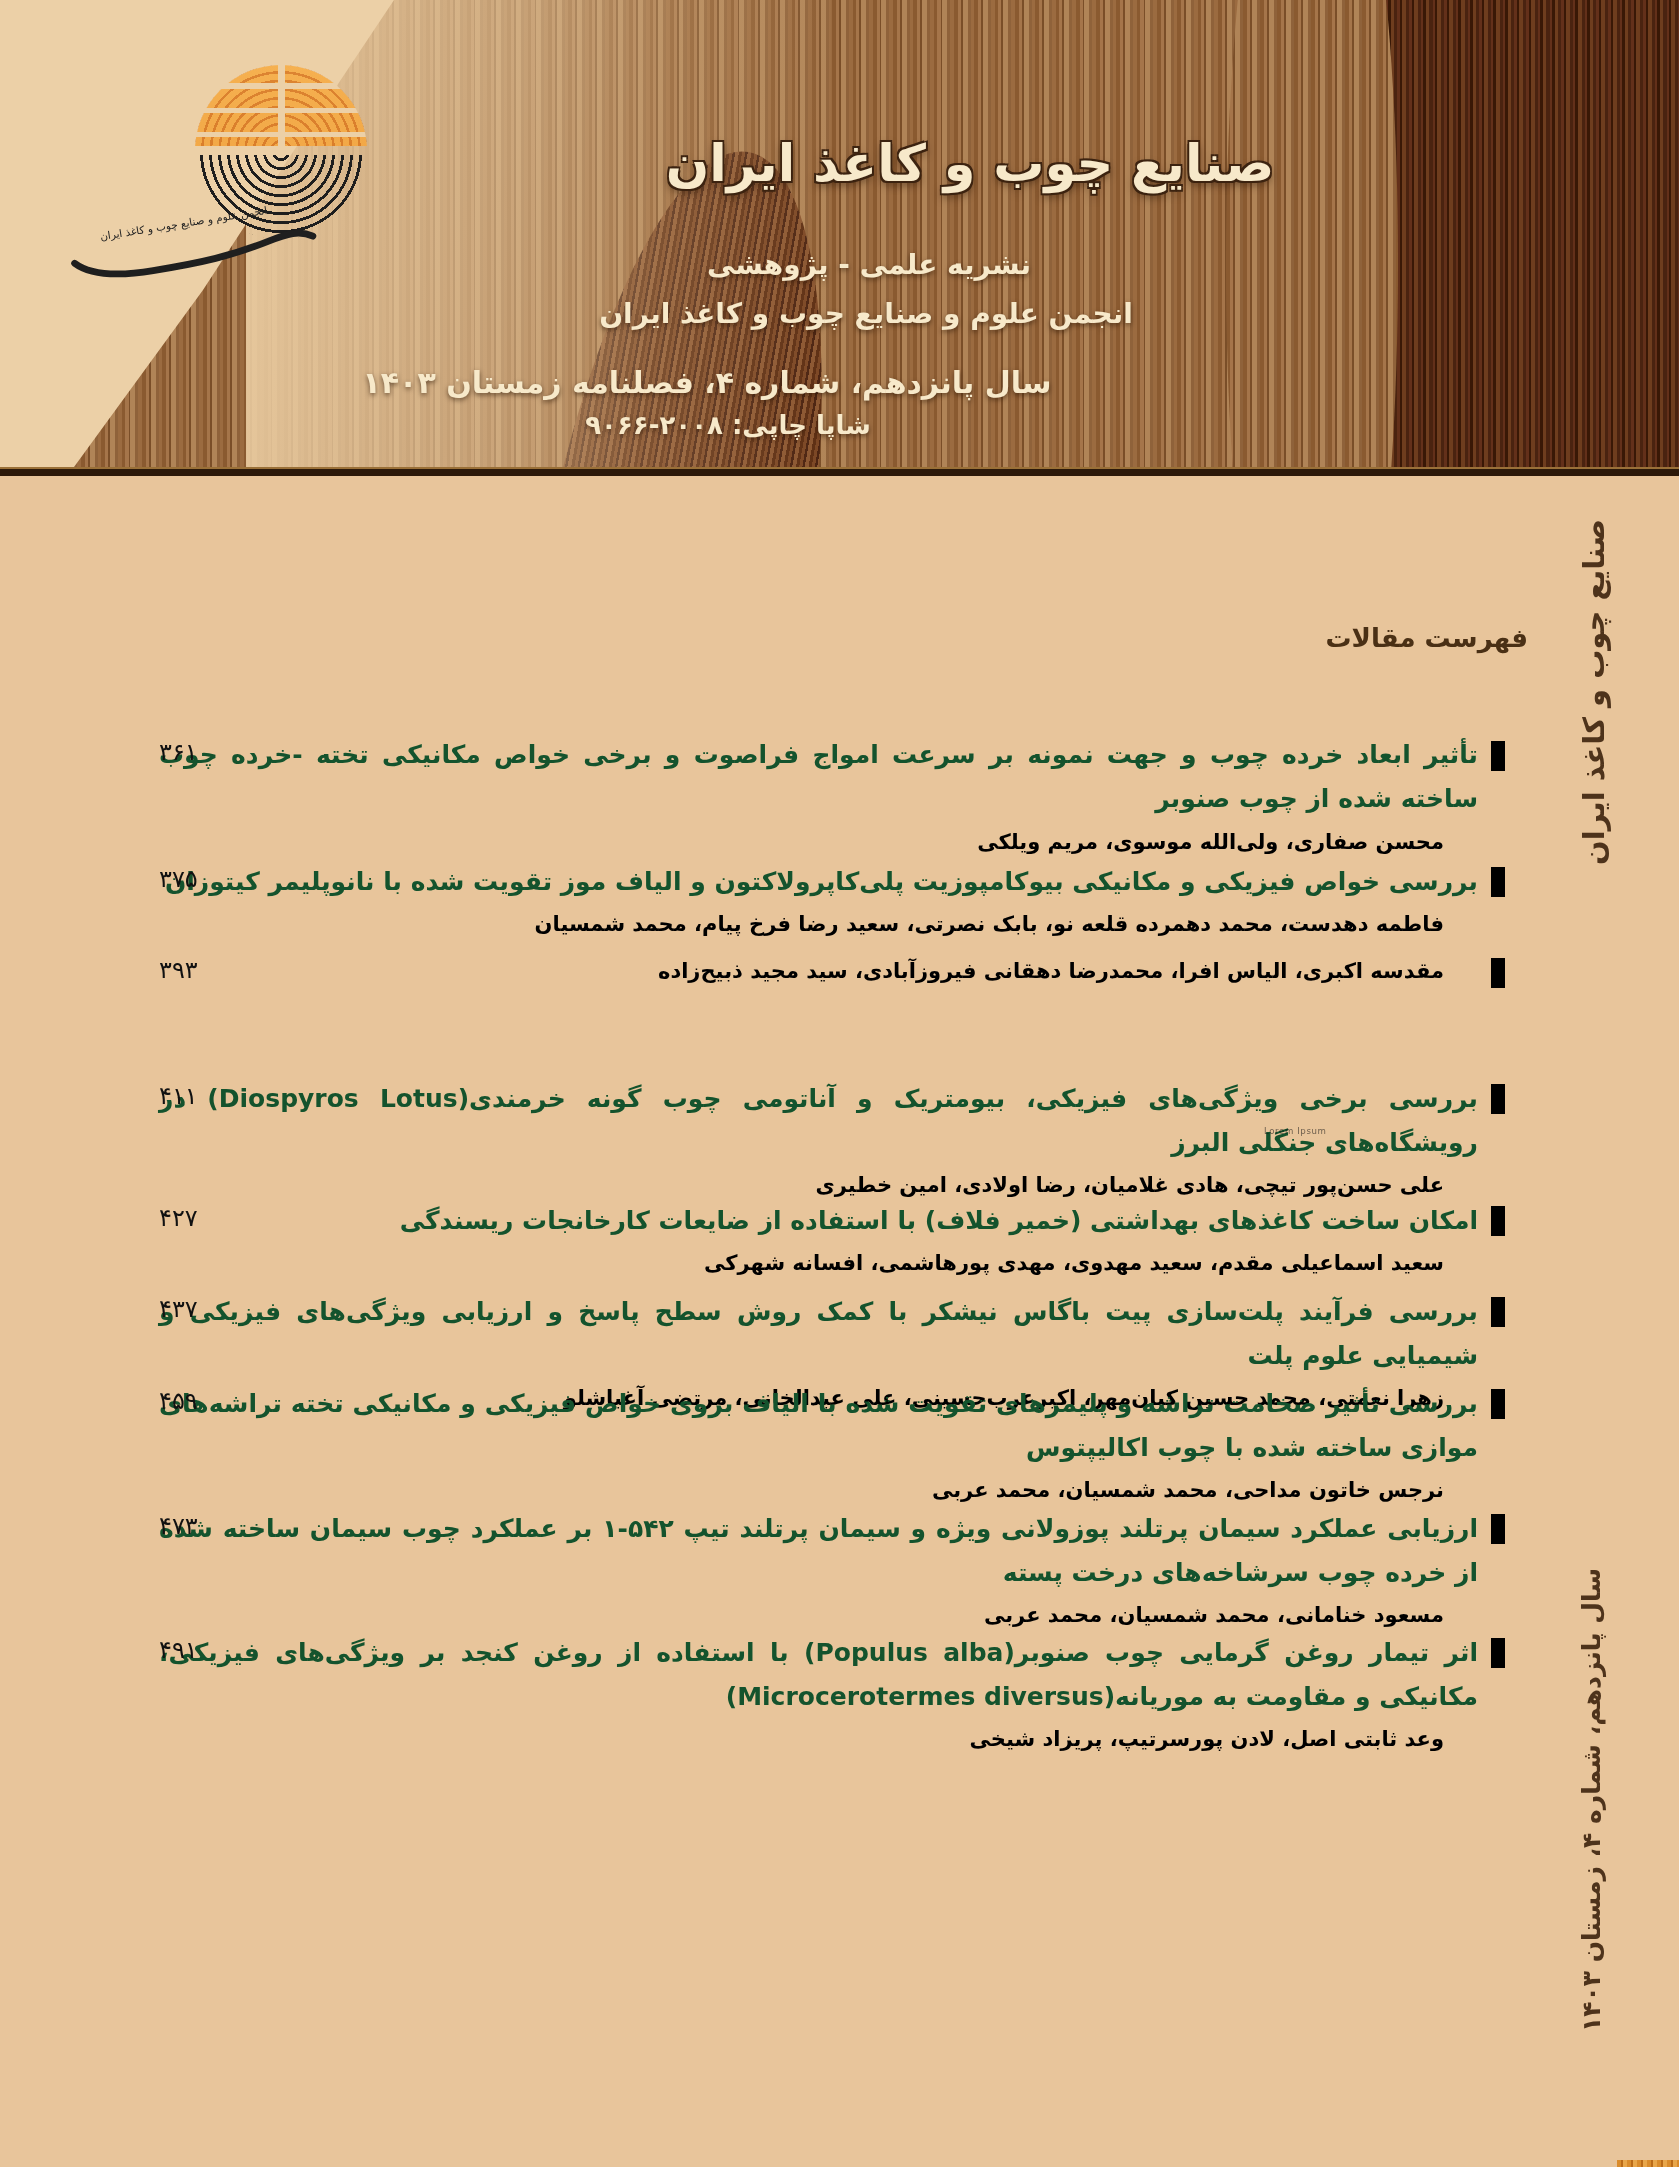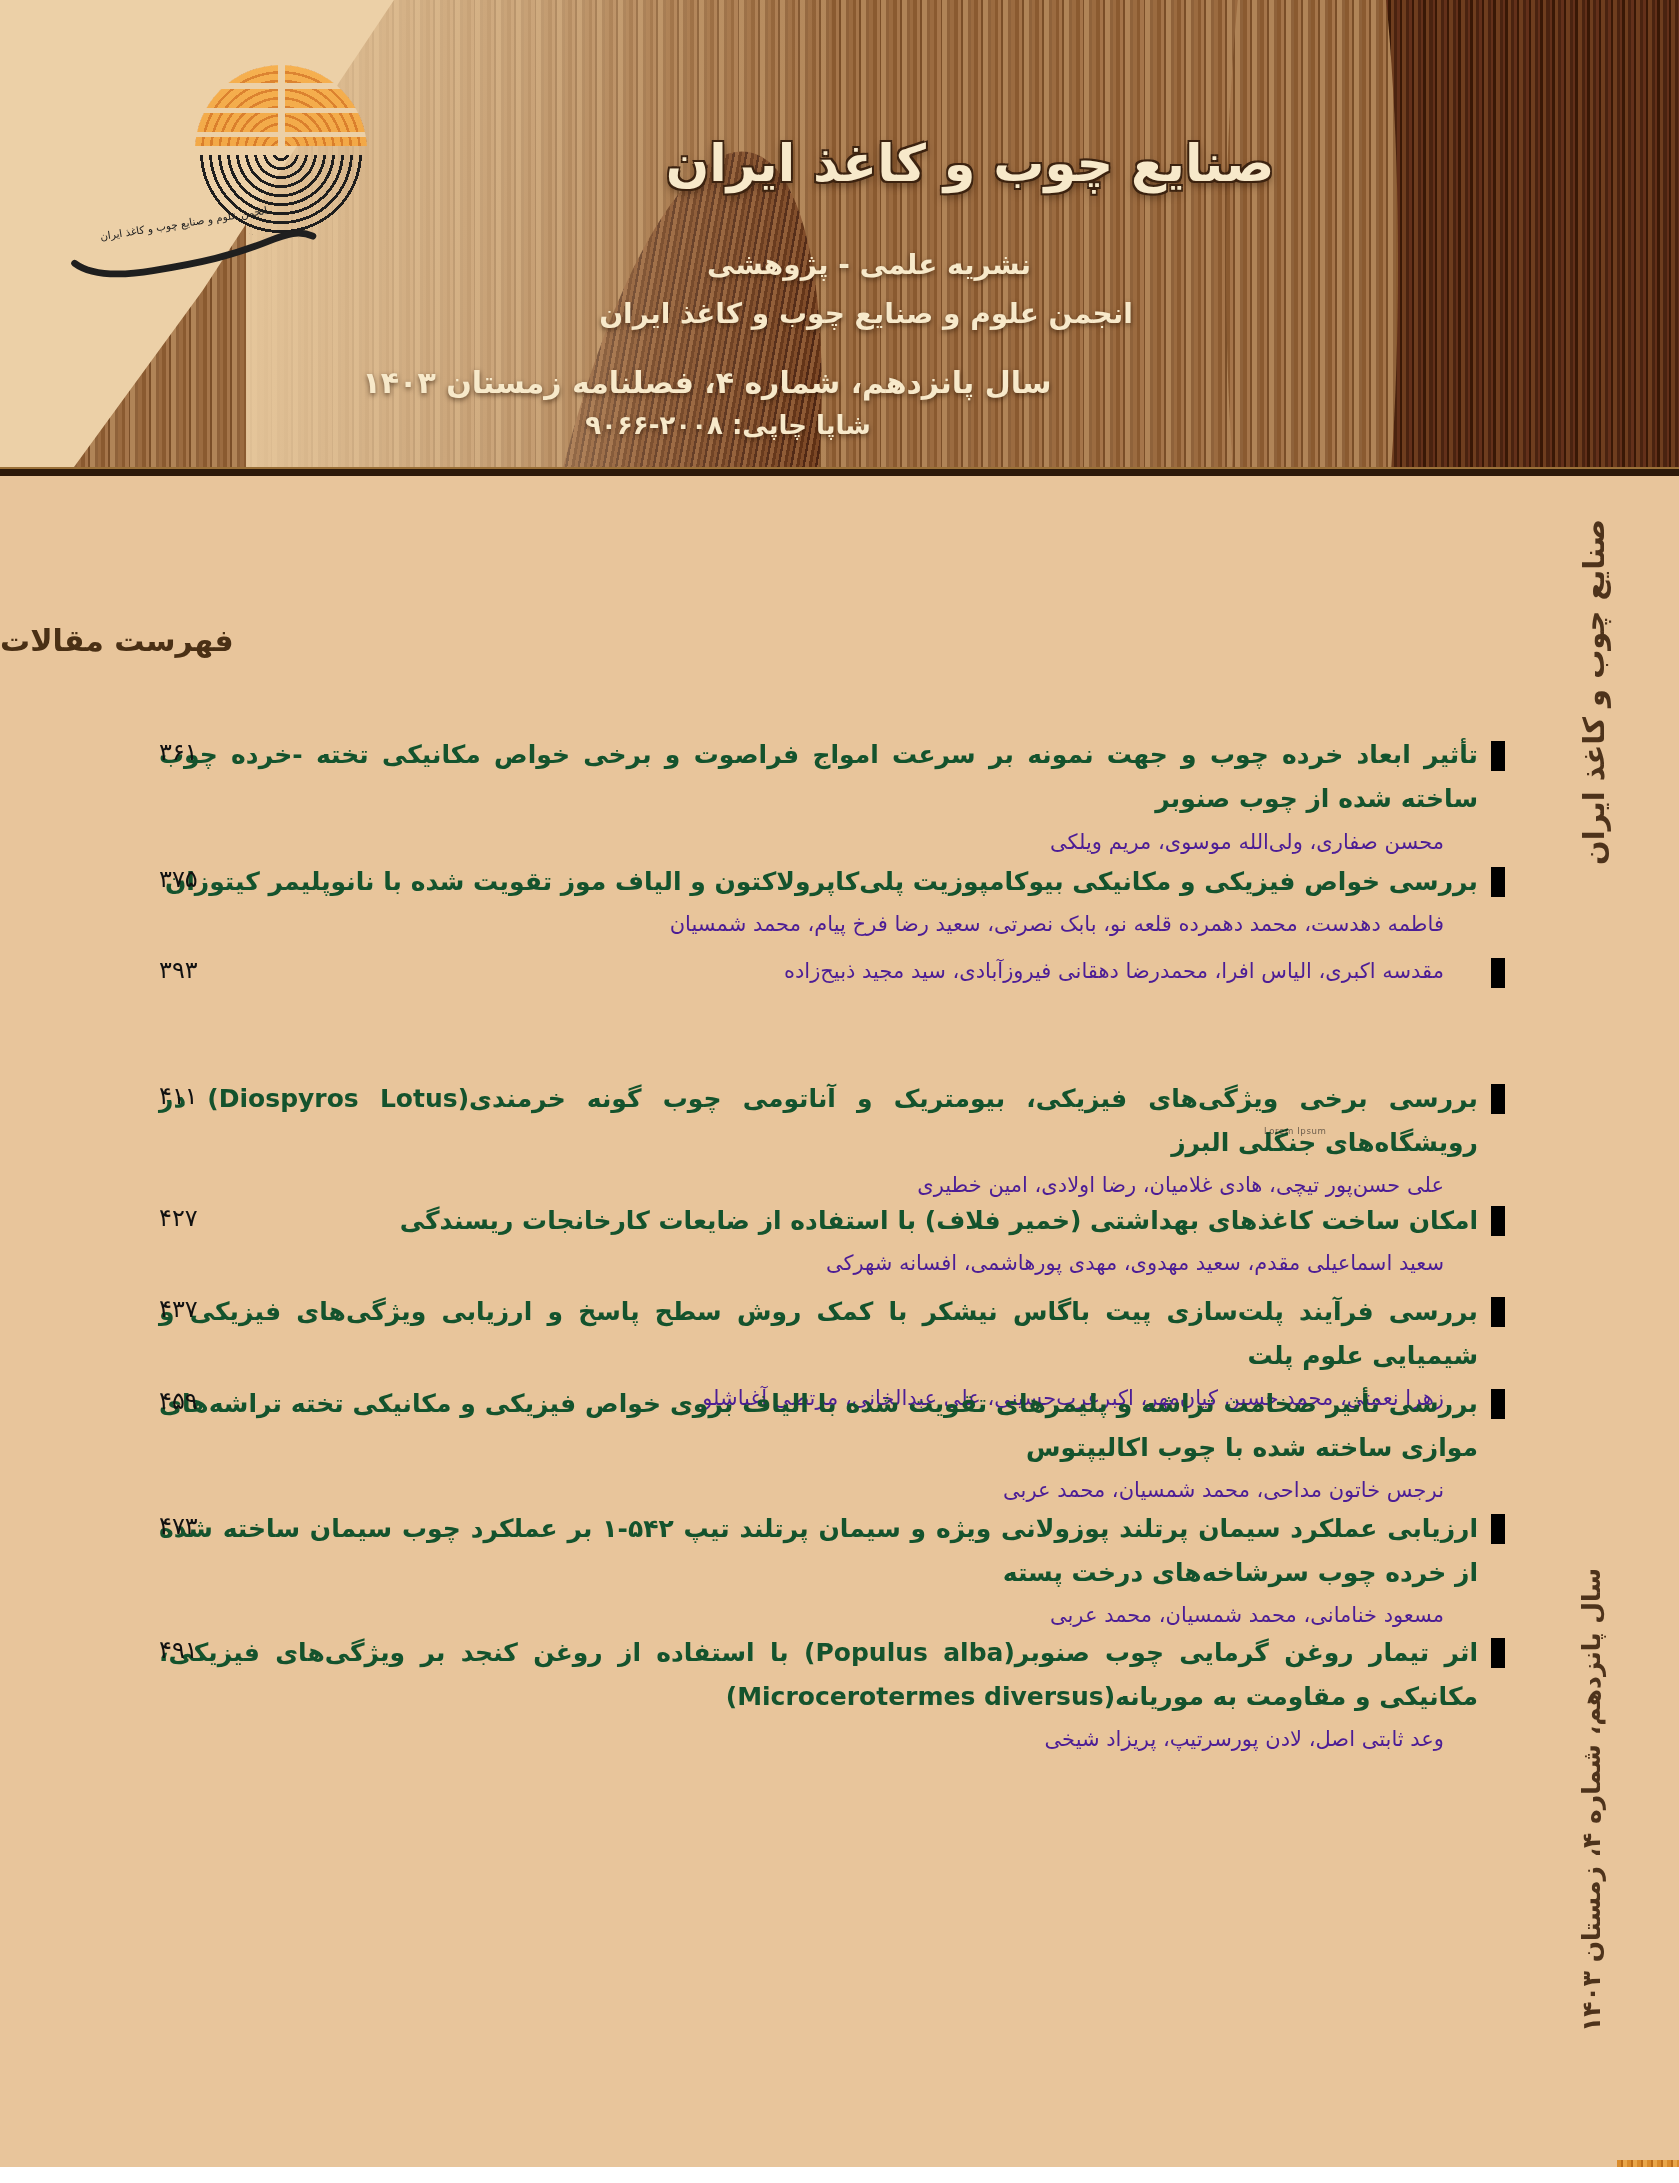--- a/index.html
+++ b/index.html
@@ -80,42 +80,42 @@
   .spine-text{
     position:absolute;width:431px;direction:rtl;text-align:right;white-space:nowrap;
     color:#4e331b;font-weight:bold;
     transform-origin:right top;transform:rotate(-90deg);
   }
   .spine-top{left:1146px;top:519px;font-size:29px;}
   .spine-bottom{left:1146px;top:1568px;font-size:25px;}
   
   .toc-heading{
     position:absolute;top:623px;left:0;width:1528px;
-    text-align:left;font-size:30px;font-weight:bold;color:#4a3015;
+    text-align:right;font-size:26px;font-weight:bold;color:#4a3015;
   }
   .entries{position:absolute;top:718px;right:167px;width:1353px;height:1109px;}
   .entry{position:absolute;right:0;width:100%;}
   .entry:nth-of-type(1){top:15.4px;}
   .entry:nth-of-type(2){top:142px;}
   .entry:nth-of-type(3){top:233px;}
   .entry:nth-of-type(4){top:359px;}
   .entry:nth-of-type(5){top:481px;}
   .entry:nth-of-type(6){top:572px;}
   .entry:nth-of-type(7){top:664px;}
   .entry:nth-of-type(8){top:789px;}
   .entry:nth-of-type(9){top:913px;}
   .bullet{position:absolute;right:7.4px;top:7.4px;width:13.6px;height:30px;background:#000;}
   .etitle{
     margin-right:34px;
     font-size:25px;font-weight:bold;color:#14532d;line-height:44px;
     text-align:justify;text-align-last:right;
   }
   .eauthors{
     margin-right:68px;margin-top:7.4px;
-    font-size:21px;color:#4c1d95;line-height:26px;text-align:right;
+    font-size:21px;color:#000000;line-height:26px;text-align:right;font-weight:bold;
   }
   .pagenum{position:absolute;left:0;top:5px;font-size:24px;font-weight:normal;color:#111;}
   .artifact{
     position:absolute;left:1264px;top:1126px;font-size:8.6px;color:rgba(20,20,20,.6);
     direction:ltr;letter-spacing:0.6px;
   }
   
   .edge-orange{
     position:absolute;right:0;bottom:16px;width:62px;height:7.4px;
     background:repeating-linear-gradient(90deg,#d98b2b 0 3.7px,#b96a18 3.7px 6.2px,#e8a64a 6.2px 10px);

